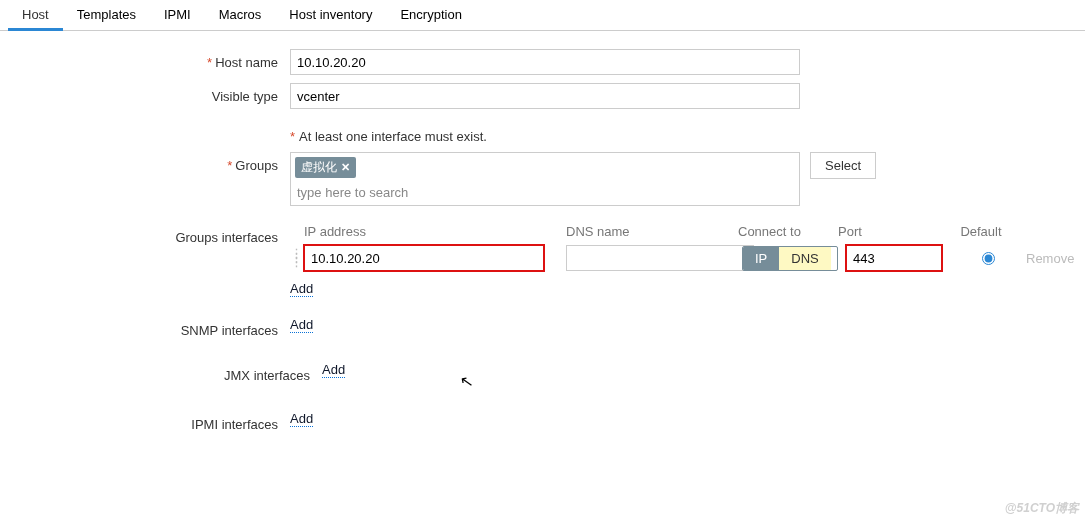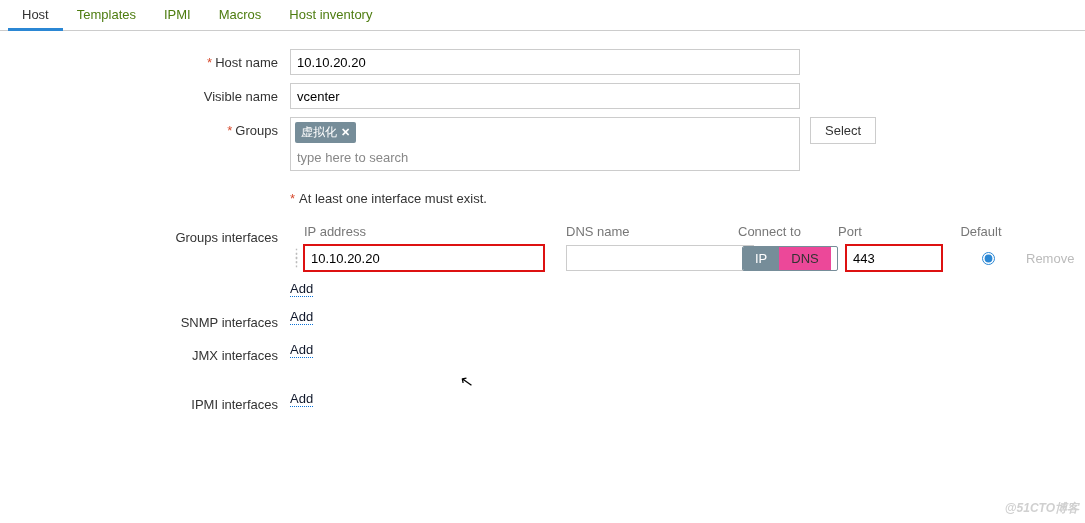--- a/index.html
+++ b/index.html
@@ -14,21 +14,21 @@
 
   
   .tabs {
     display: flex;
     border-bottom: 1px solid #ccc;
     padding: 0 8px;
     align-items: flex-start;
   }
   .tab {
     padding: 7px 14px 6px 14px;
-    color: #4d7c0f;
+    color: #000000;
     cursor: pointer;
     border-bottom: 3px solid transparent;
     margin-bottom: -1px;
   }
   .tab.active {
     color: #333;
     border-bottom: 3px solid #2b87d4;
   }
 
   .form-wrap { padding-top: 10px; }
@@ -121,21 +121,21 @@
     width: 240px; height: 26px;
     border: 1px solid #ccc;
     padding: 2px 6px; font-size:13px;
   }
   .mark-red { outline: 2px solid #d11; outline-offset: -1px; }
   input.dns-field {
     width: 188px; height:26px;
     border:1px solid #ccc; padding:2px 6px; font-size:13px;
   }
   .btn-group { display:flex; border:1px solid #768d99; border-radius:2px; overflow:hidden; margin-left: 4px;}
-  .bg-btn { padding:4px 12px; font-size:13px; cursor:pointer; background:#ec4899; color:#333;}
+  .bg-btn { padding:4px 12px; font-size:13px; cursor:pointer; background:#fef9c3; color:#333;}
   .bg-btn.active { background:#768d99; color:#fff; }
   input.port-field {
     width: 96px; height:26px;
     border:1px solid #ccc; padding:2px 6px; font-size:13px;
     margin-left: 8px;
   }
   .radio { margin-left: 18px; accent-color:#2b87d4;}
   .remove-lbl { color:#bbb; margin-left: 10px;}
 
   .add-link {
@@ -162,62 +162,63 @@
 </style>
 </head>
 <body>
 
 <div class="tabs">
   <div class="tab active">Host</div>
   <div class="tab">Templates</div>
   <div class="tab">IPMI</div>
   <div class="tab">Macros</div>
   <div class="tab">Host inventory</div>
+  <div class="tab">Encryption</div>
 </div>
 
 <div class="form-wrap">
 
   <div class="row">
     <div class="label-col">
       <span class="req">*</span><span>Host name</span>
     </div>
     <div class="field-col">
       <input type="text" class="wide" value="10.10.20.20" style="">
     </div>
   </div>
 
   <div class="row">
     <div class="label-col">
-      <span>Visible name</span>
+      <span>Visible type</span>
     </div>
     <div class="field-col">
       <input type="text" class="wide" value="vcenter" style="">
+    </div>
+  </div>
+
+  <div class="row">
+    <div class="label-col"></div>
+    <div class="field-col hint">
+      <span class="req">*</span><span>At least one interface must exist.</span>
     </div>
   </div>
 
   <div class="row">
     <div class="label-col">
       <span class="req">*</span><span>Groups</span>
     </div>
     <div class="field-col" style="display:flex;align-items:flex-start;">
       <div class="groups-box">
         <span class="chip">
           <span>虚拟化</span>
           <span class="chip-x">✕</span>
         </span>
         <input type="text" class="ghost" placeholder="type here to search" style="">
       </div>
       <div class="select-btn">Select</div>
-    </div>
-  </div>
-
-  <div class="row">
-    <div class="label-col"></div>
-    <div class="field-col hint">
-      <span class="req">*</span><span>At least one interface must exist.</span>
     </div>
   </div>
 
   <div class="row" style="margin-top:18px;">
     <div class="label-col">
       <span>Groups interfaces</span>
     </div>
     <div class="field-col">
       <div class="iface-head" style="padding-left:14px;">
         <div class="col-ip">IP address</div>
@@ -248,30 +249,30 @@
           <input type="radio" class="radio" checked="" style="">
         </div>
         <div class="col-rem">
           <span class="remove-lbl">Remove</span>
         </div>
       </div>
       <span class="add-link">Add</span>
     </div>
   </div>
 
-  <div class="row" style="margin-top:12px;">
+  <div class="row" style="margin-top:20px;">
     <div class="label-col">
       <span>SNMP interfaces</span>
     </div>
     <div class="field-col">
       <span class="add-link" style="margin-top:0">Add</span>
     </div>
   </div>
 
-  <div class="row" style="margin-top:12px;">
+  <div class="row" style="margin-top:24px;padding-left:32px;">
     <div class="label-col">
       <span>JMX interfaces</span>
     </div>
     <div class="field-col">
       <span class="add-link" style="margin-top:0">Add</span>
     </div>
   </div>
 
   <div class="row" style="margin-top:28px;">
     <div class="label-col">

